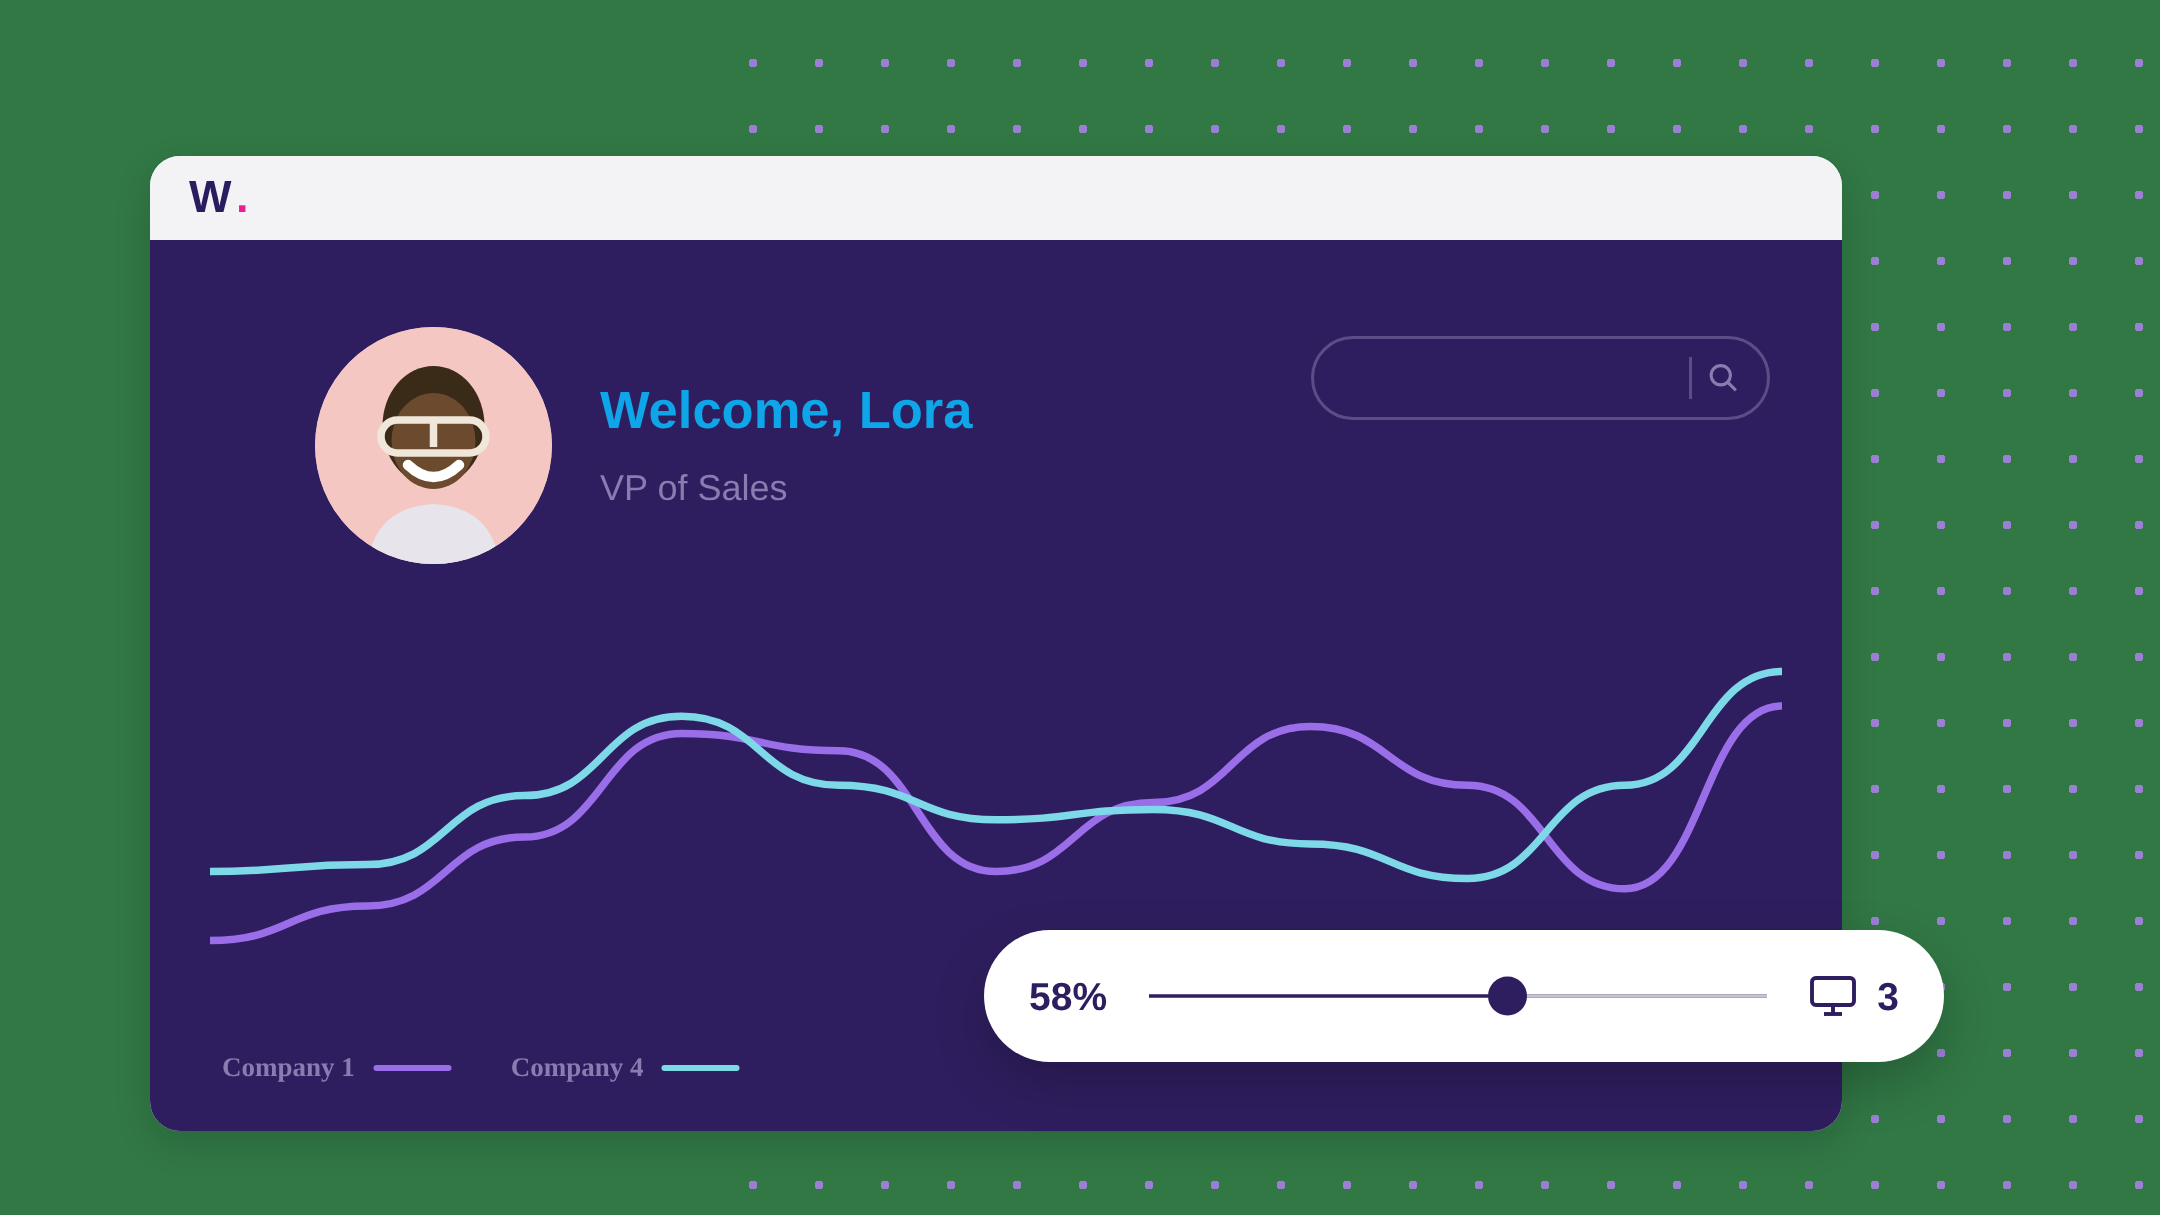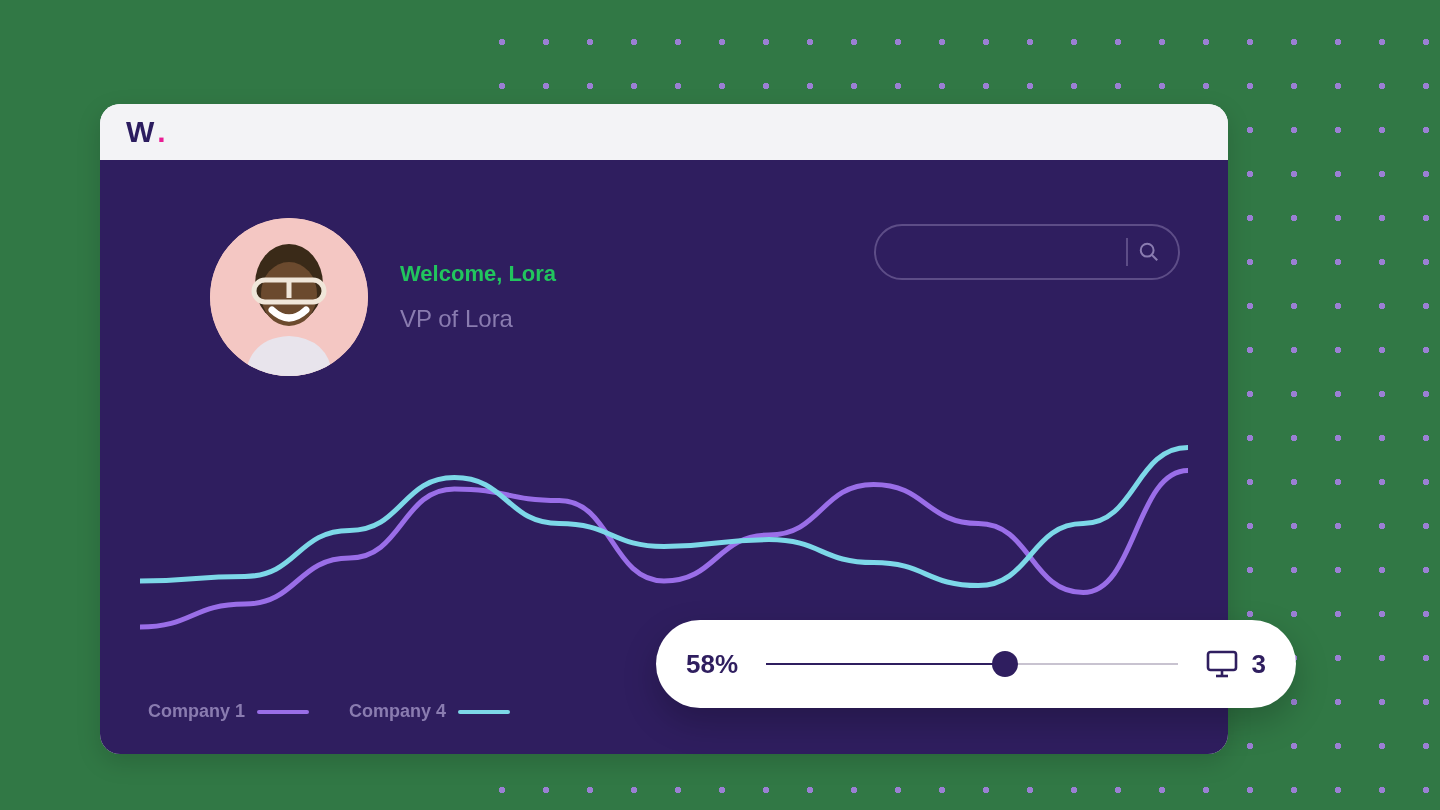--- a/index.html
+++ b/index.html
@@ -72,23 +72,23 @@
       background: #f4c7c3;
       overflow: hidden;
       flex-shrink: 0;
       position: relative;
     }
     .avatar svg { width: 100%; height: 100%; display: block; }
     .welcome {
       flex: 1;
     }
     .welcome-title {
-      font-size: 22px;
+      font-size: 35px;
       font-weight: 700;
-      color: #22c55e;
+      color: #0ea5e9;
       margin-bottom: 18px;
     }
     .welcome-sub {
       font-size: 24px;
       color: #8a7cb0;
     }
     .search {
       width: 306px;
       height: 56px;
       border: 2px solid #5d4d87;
@@ -122,20 +122,21 @@
     .legend {
       position: absolute;
       bottom: 32px;
       left: 48px;
       display: flex;
       gap: 40px;
       align-items: center;
       font-size: 18px;
       font-weight: 600;
       color: #8a7cb0;
+      font-family: Liberation Serif, serif;
     }
     .legend-item { display: flex; align-items: center; gap: 12px; }
     .legend-line {
       width: 52px;
       height: 4px;
       border-radius: 2px;
     }
     .legend-line.series-a { background: #9a6ee8; }
     .legend-line.series-b { background: #7dd8e8; }
     .slider-pill {
@@ -230,21 +231,21 @@
           <ellipse cx="79" cy="66" rx="34" ry="40" fill="#3a2a18"></ellipse>
           <ellipse cx="79" cy="76" rx="28" ry="32" fill="#6b4a2e"></ellipse>
           <rect x="44" y="62" width="70" height="22" rx="11" fill="none" stroke="#f0e6d9" stroke-width="5"></rect>
           <line x1="79" y1="64" x2="79" y2="80" stroke="#f0e6d9" stroke-width="5"></line>
           <path d="M62 92 Q79 108 96 92" fill="none" stroke="#fff" stroke-width="7" stroke-linecap="round"></path>
           <path d="M35 158 Q40 120 79 118 Q118 120 123 158 Z" fill="#e8e4ec"></path>
         </svg>
       </div>
       <div class="welcome">
         <div class="welcome-title">Welcome, Lora</div>
-        <div class="welcome-sub">VP of Lora</div>
+        <div class="welcome-sub">VP of Sales</div>
       </div>
       <div class="search">
         <span class="search-divider"></span>
         <span class="search-icon">
           <svg viewBox="0 0 24 24" fill="none" stroke="currentColor" stroke-width="2.2">
             <circle cx="10" cy="10" r="7"></circle>
             <line x1="15.2" y1="15.2" x2="21" y2="21"></line>
           </svg>
         </span>
       </div>

